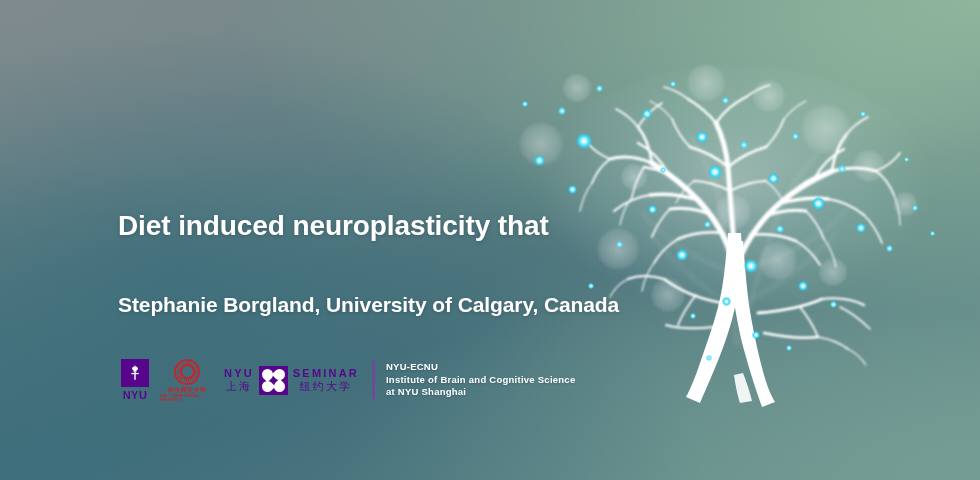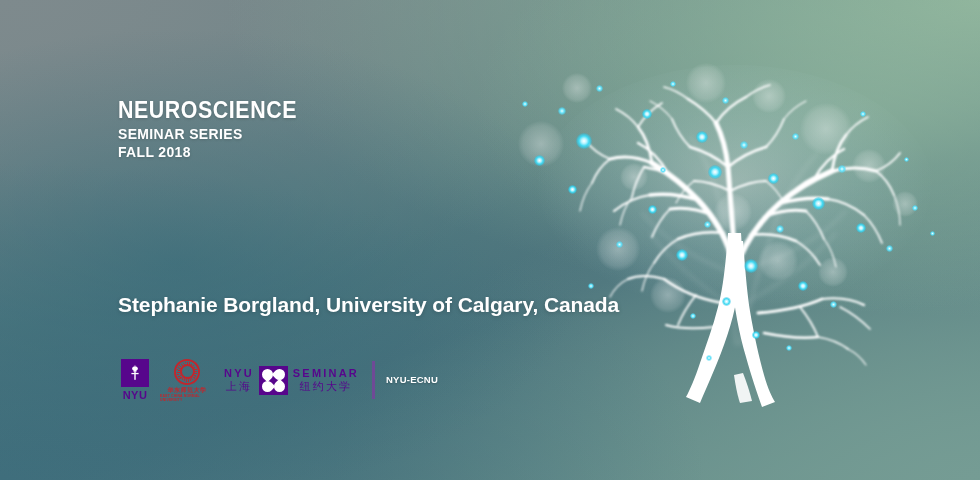--- a/index.html
+++ b/index.html
@@ -270,27 +270,23 @@
       <span class="dot cyanS" style="left:286px;top:300px;width:6px;height:6px;"></span>
       <span class="dot cyanS" style="left:160px;top:122px;width:6px;height:6px;"></span>
       <span class="dot cyanS" style="left:360px;top:66px;width:6px;height:6px;"></span>
       <span class="dot cyanS" style="left:404px;top:112px;width:5px;height:5px;"></span>
       <span class="dot cyanS" style="left:430px;top:186px;width:5px;height:5px;"></span>
       <span class="dot cyanS" style="left:88px;top:238px;width:6px;height:6px;"></span>
       <span class="dot cyanS" style="left:206px;top:310px;width:6px;height:6px;"></span>
     </div>
   </div>
 
-  <div class="eyebrow">
-    <div class="l1">NEUROSCIENCE</div>
-    <div class="l2">SEMINAR SERIES</div>
-    <div class="l3">FALL 2018</div>
-  </div>
 
   <div class="title">
+    <span class="tl">Diet induced neuroplasticity that</span>
   </div>
   <div class="speaker">Stephanie Borgland, University of Calgary, Canada</div>
 
   <div class="logobar">
 
     <div class="nyu">
       <div class="nyu-sq">
         <svg width="16" height="18" viewBox="0 0 16 18" aria-hidden="true">
           <path d="M8 2.2c1.6 0 2.9 1 2.9 2.3 0 1-.7 1.7-1.5 2.1l.1 1.1H6.5l.1-1.1C5.8 6.2 5.1 5.5 5.1 4.5 5.1 3.2 6.4 2.2 8 2.2z" fill="#ffffff"></path>
           <rect x="7.3" y="7.6" width="1.4" height="8.2" fill="#ffffff"></rect>
@@ -323,16 +319,18 @@
       <div class="nyush-col">
         <span class="nyush-en">SEMINAR</span>
         <span class="nyush-cn">纽约大学</span>
       </div>
     </div>
 
     <div class="divider"></div>
 
     <div class="inst">
       <div>NYU-ECNU</div>
+      <div>Institute of Brain and Cognitive Science</div>
+      <div>at NYU Shanghai</div>
     </div>
 
   </div>
 </div>
 
 </body></html>

